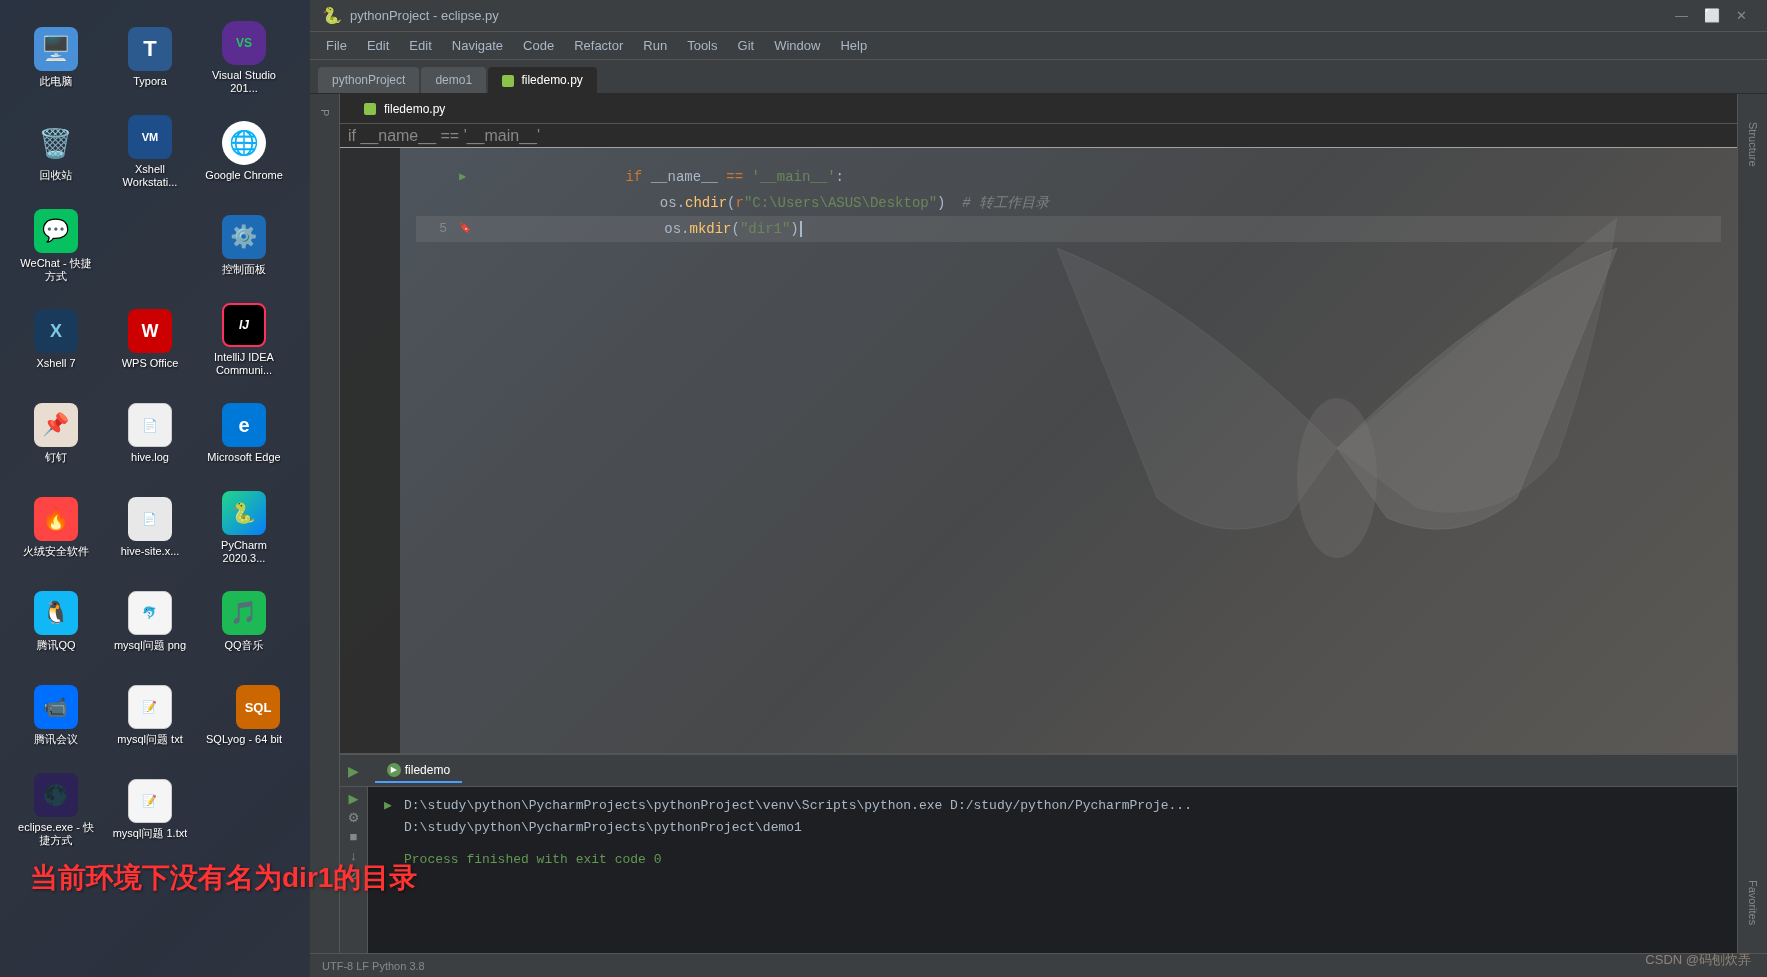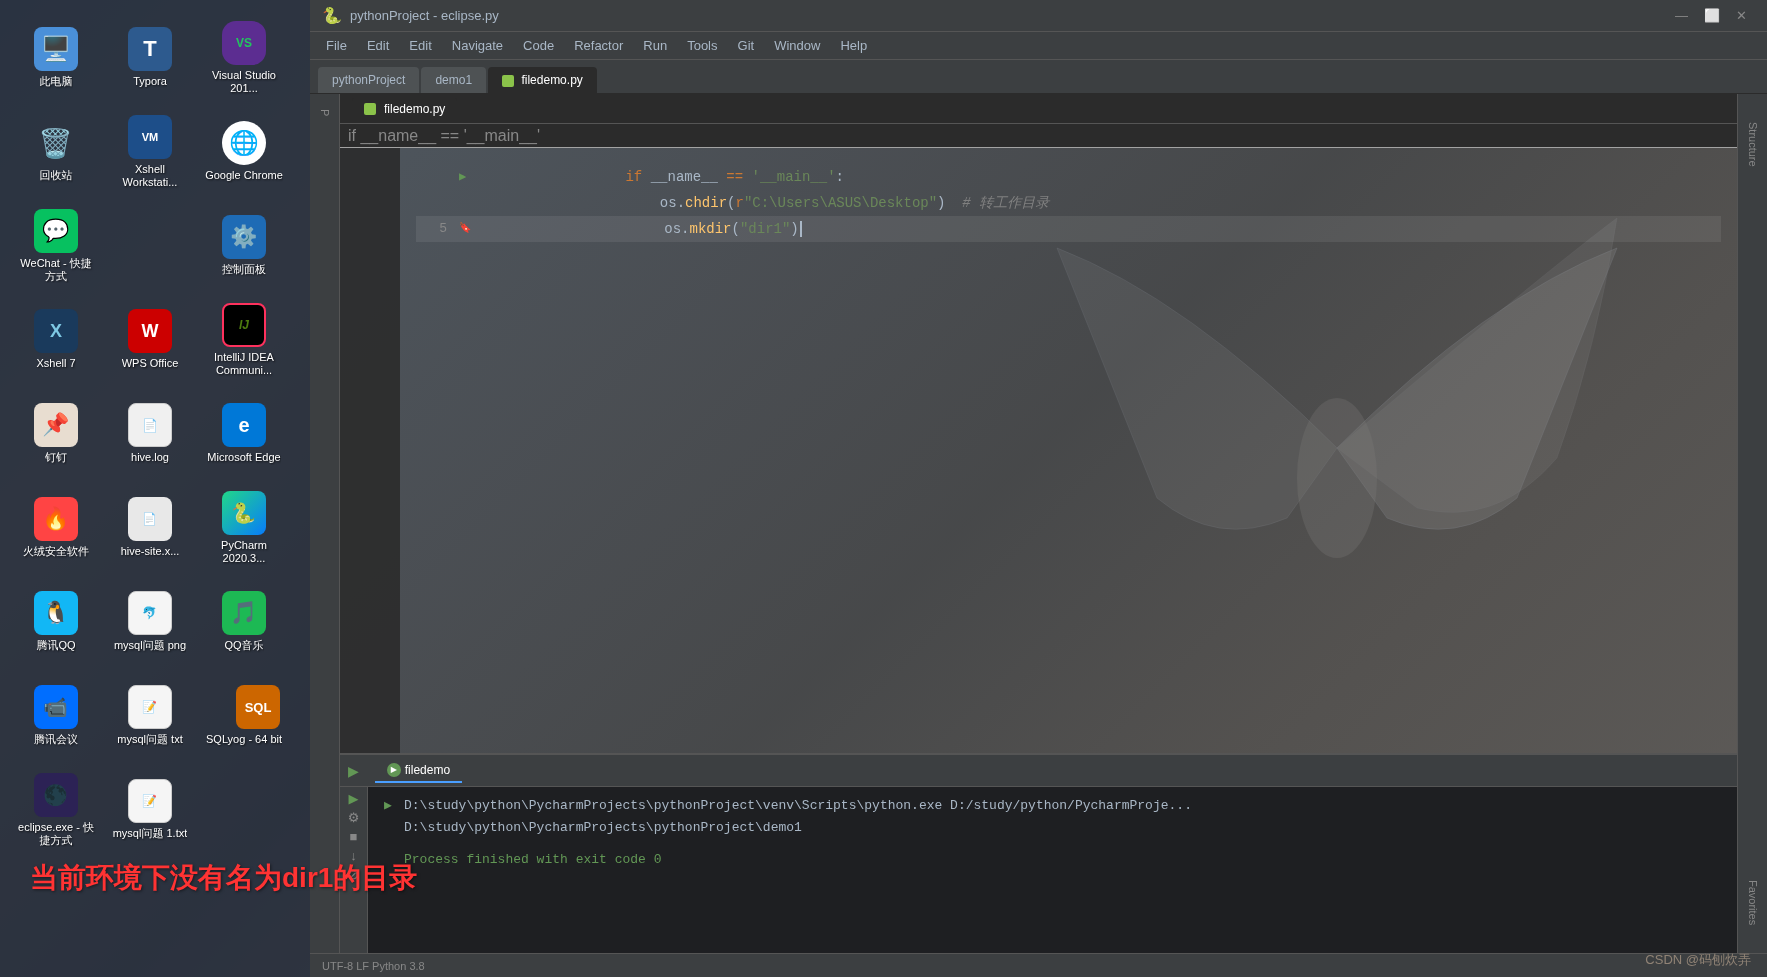--- a/index.html
+++ b/index.html
@@ -519,21 +519,21 @@
       <div class="desktop-icon">
         <div class="icon-img icon-xshell" style="font-size:18px;font-weight:bold;color:#7ec8e3;">X</div>
         <span class="icon-label">Xshell 7</span>
       </div>
       <div class="desktop-icon">
         <div class="icon-img icon-wps" style="font-size:18px;font-weight:bold;color:white;">W</div>
         <span class="icon-label">WPS Office</span>
       </div>
 
       <div class="desktop-icon">
-        <div class="icon-img icon-idea" style="font-size:12px;font-weight:bold;color:#4d7c0f;border:2px solid #fe315d;font-style:italic;">IJ</div>
+        <div class="icon-img icon-idea" style="font-size:12px;font-weight:bold;color:#ffffff;border:2px solid #fe315d;font-style:italic;">IJ</div>
         <span class="icon-label">IntelliJ IDEA Communi...</span>
       </div>
       <div class="desktop-icon">
         <div class="icon-img icon-nail" style="font-size:22px;background:#e8ddd0;">📌</div>
         <span class="icon-label">钉钉</span>
       </div>
       <div class="desktop-icon">
         <div class="icon-img icon-hive" style="font-size:13px;color:#444;background:#f0f0f0;">📄</div>
         <span class="icon-label">hive.log</span>
       </div>

